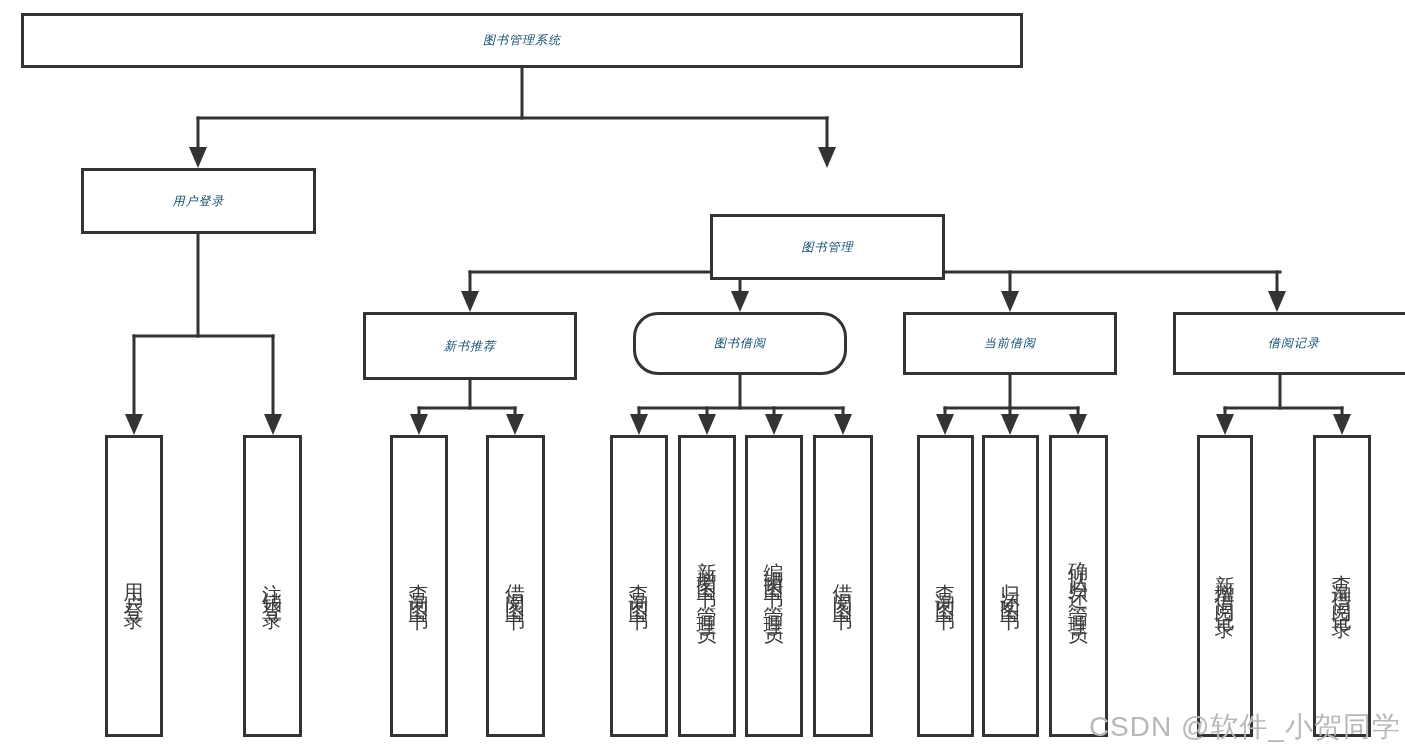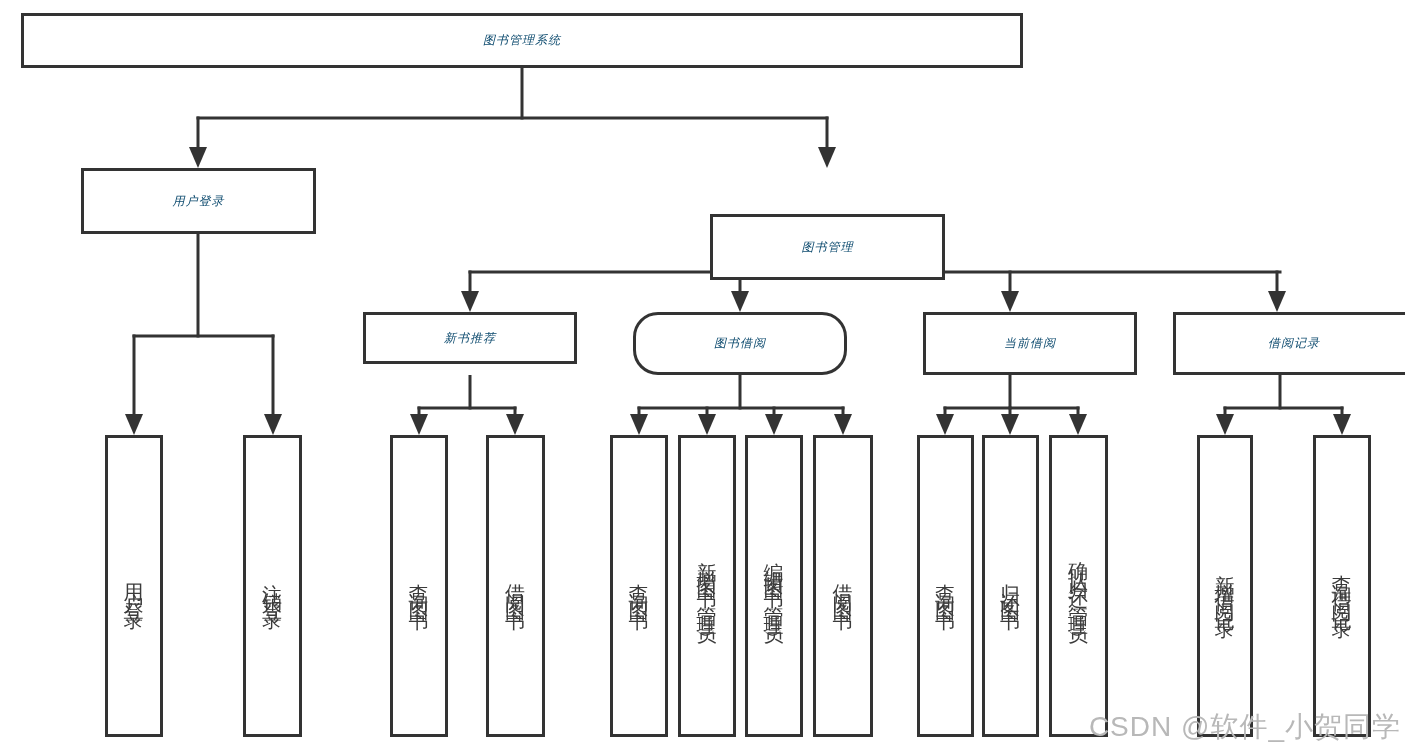--- a/index.html
+++ b/index.html
@@ -40,23 +40,23 @@
     letter-spacing: 9px;
     line-height: 1.1;
     color: #3b3b3b;
   }
   
   #node-root        { left: 21px;   top: 13px;  width: 1002px; height: 55px; }
   
   #node-user-login  { left: 81px;   top: 168px; width: 235px;  height: 66px; }
   #node-book-mgmt   { left: 710px;  top: 168px; width: 235px;  height: 66px; margin-top: 46px; }
   
-  #node-new-book    { left: 363px;  top: 312px; width: 214px;  height: 52px; }
+  #node-new-book    { left: 363px;  top: 312px; width: 214px;  height: 68px; }
   #node-book-borrow { left: 633px;  top: 312px; width: 214px;  height: 63px; border-radius: 25px; }
-  #node-cur-borrow  { left: 903px;  top: 312px; width: 214px;  height: 63px; margin-left: 20px; }
+  #node-cur-borrow  { left: 903px;  top: 312px; width: 214px;  height: 63px; }
   #node-borrow-rec  { left: 1173px; top: 312px; width: 242px;  height: 63px; }
   
   .leaf { top: 435px; height: 302px; }
   #leaf-user-login   { left: 105px;  width: 58px; }
   #leaf-logout       { left: 243px;  width: 59px; }
   #leaf-nbr-query    { left: 390px;  width: 58px; }
   #leaf-nbr-borrow   { left: 486px;  width: 59px; }
   #leaf-bb-query     { left: 610px;  width: 58px; }
   #leaf-bb-add       { left: 678px;  width: 58px; }
   #leaf-bb-edit      { left: 745px;  width: 58px; }

